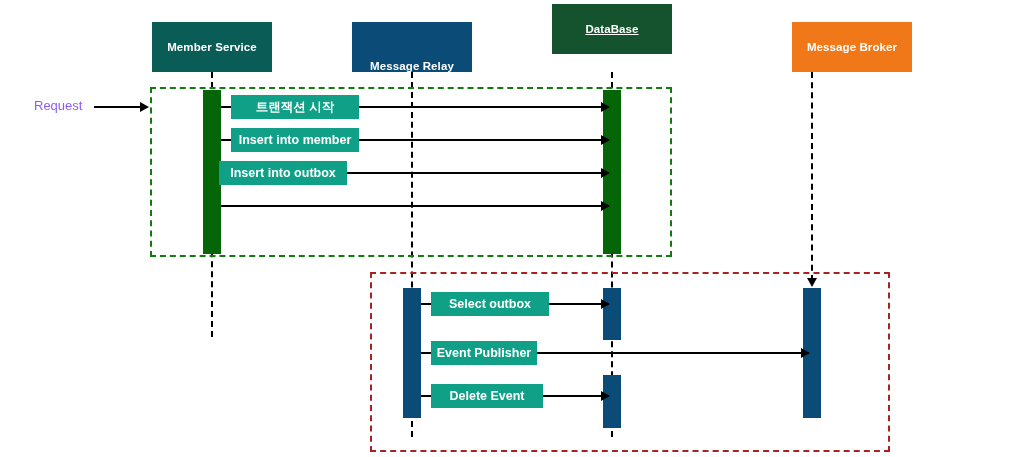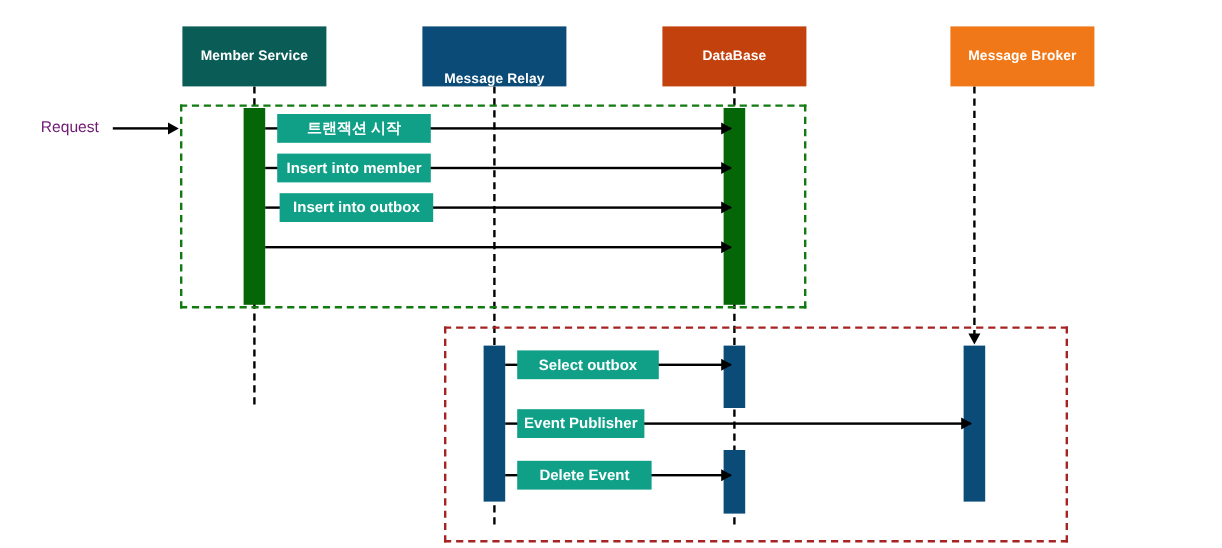--- a/index.html
+++ b/index.html
@@ -84,21 +84,21 @@
     display: flex;
     align-items: center;
     justify-content: center;
     height: 24px;
     box-sizing: border-box;
     white-space: nowrap;
   }
   .ext-label {
     position: absolute;
     font-size: 13px;
-    color: #701a75;
+    color: #8b5cf6;
     font-weight: normal;
   }
 </style>
 </head>
 <body>
 
 <div id="diagram">
 
   <div class="lifeline" style="left:211px; top:72px; height:265px;"></div>
   <div class="lifeline" style="left:411px; top:72px; height:365px;"></div>
@@ -108,21 +108,21 @@
   <div class="frame frame-green" style="left:150px; top:87px; width:522px; height:170px;"></div>
 
   <div class="frame frame-red" style="left:370px; top:272px; width:520px; height:180px;"></div>
 
   <div class="lifeline-header" style="left:152px; top:22px; background:#0a5c56;">
     <span>Member Service</span>
   </div>
   <div class="lifeline-header" style="left:352px; top:22px; background:#0b4b77;align-items:flex-end;">
     <span>Message Relay</span>
   </div>
-  <div class="lifeline-header" style="left:552px; top:22px; background:#c2410c;">
+  <div class="lifeline-header" style="left:552px; top:4px; background:#14532d;text-decoration:underline;">
     <span>DataBase</span>
   </div>
   <div class="lifeline-header" style="left:792px; top:22px; background:#f07818;">
     <span>Message Broker</span>
   </div>
 
   <div class="activation act-green" style="left:203px; top:90px; height:164px;"></div>
   <div class="activation act-green" style="left:603px; top:90px; height:164px;"></div>
 
   <div class="activation act-navy" style="left:403px; top:288px; height:130px;"></div>
@@ -137,21 +137,21 @@
   <div class="msg-line" style="left:221px; top:106px; width:388px;"></div>
   <div class="arrow-head" style="left:601px; top:102px;"></div>
   <div class="msg-label" style="left:231px; top:95px; width:128px;">트랜잭션 시작</div>
 
   <div class="msg-line" style="left:221px; top:139px; width:388px;"></div>
   <div class="arrow-head" style="left:601px; top:135px;"></div>
   <div class="msg-label" style="left:231px; top:128px; width:128px;">Insert into member</div>
 
   <div class="msg-line" style="left:221px; top:172px; width:388px;"></div>
   <div class="arrow-head" style="left:601px; top:168px;"></div>
-  <div class="msg-label" style="left:233px; top:161px; width:128px;">Insert into outbox</div>
+  <div class="msg-label" style="left:219px; top:161px; width:128px;">Insert into outbox</div>
 
   <div class="msg-line" style="left:221px; top:205px; width:388px;"></div>
   <div class="arrow-head" style="left:601px; top:201px;"></div>
 
   <div class="arrow-head-down" style="left:807px; top:278px;"></div>
 
   <div class="msg-line" style="left:421px; top:303px; width:188px;"></div>
   <div class="arrow-head" style="left:601px; top:299px;"></div>
   <div class="msg-label" style="left:431px; top:292px; width:118px;">Select outbox</div>
 

